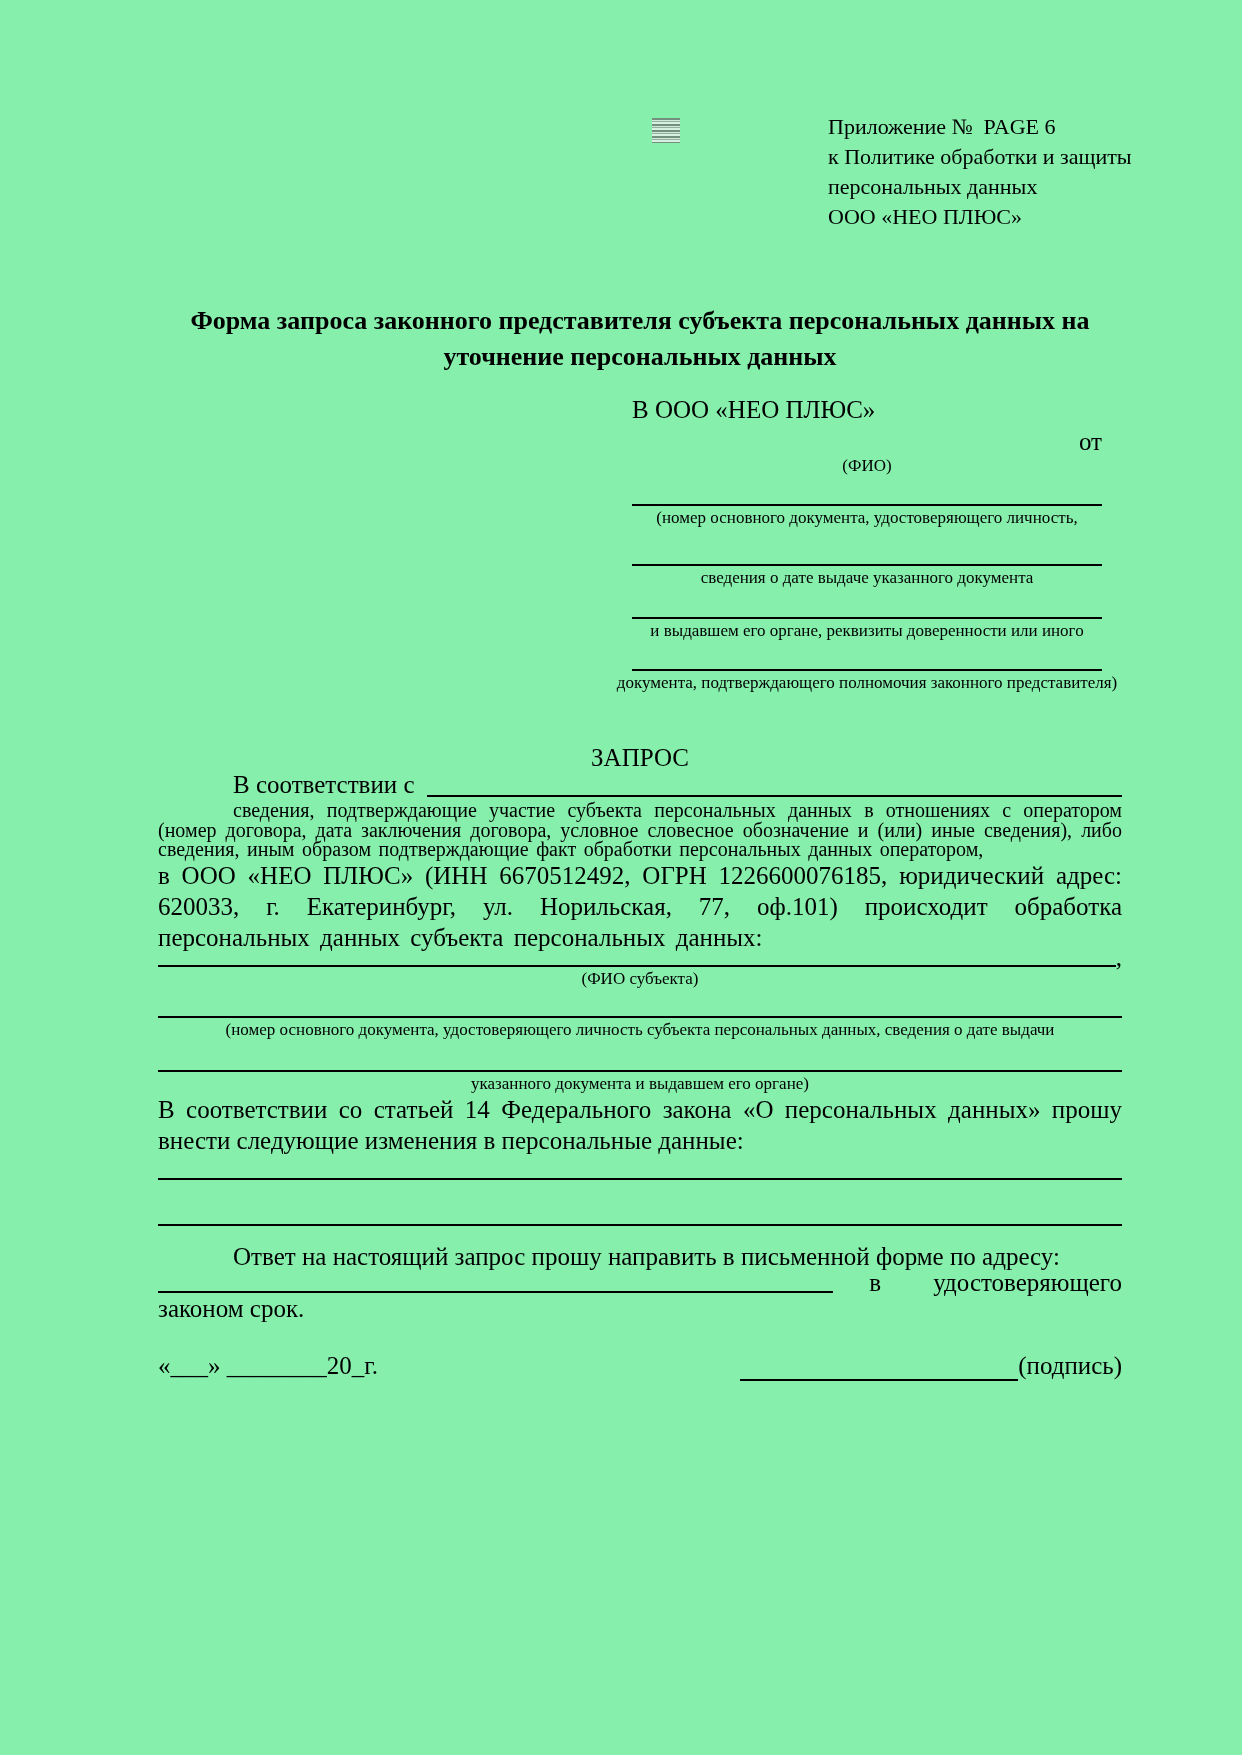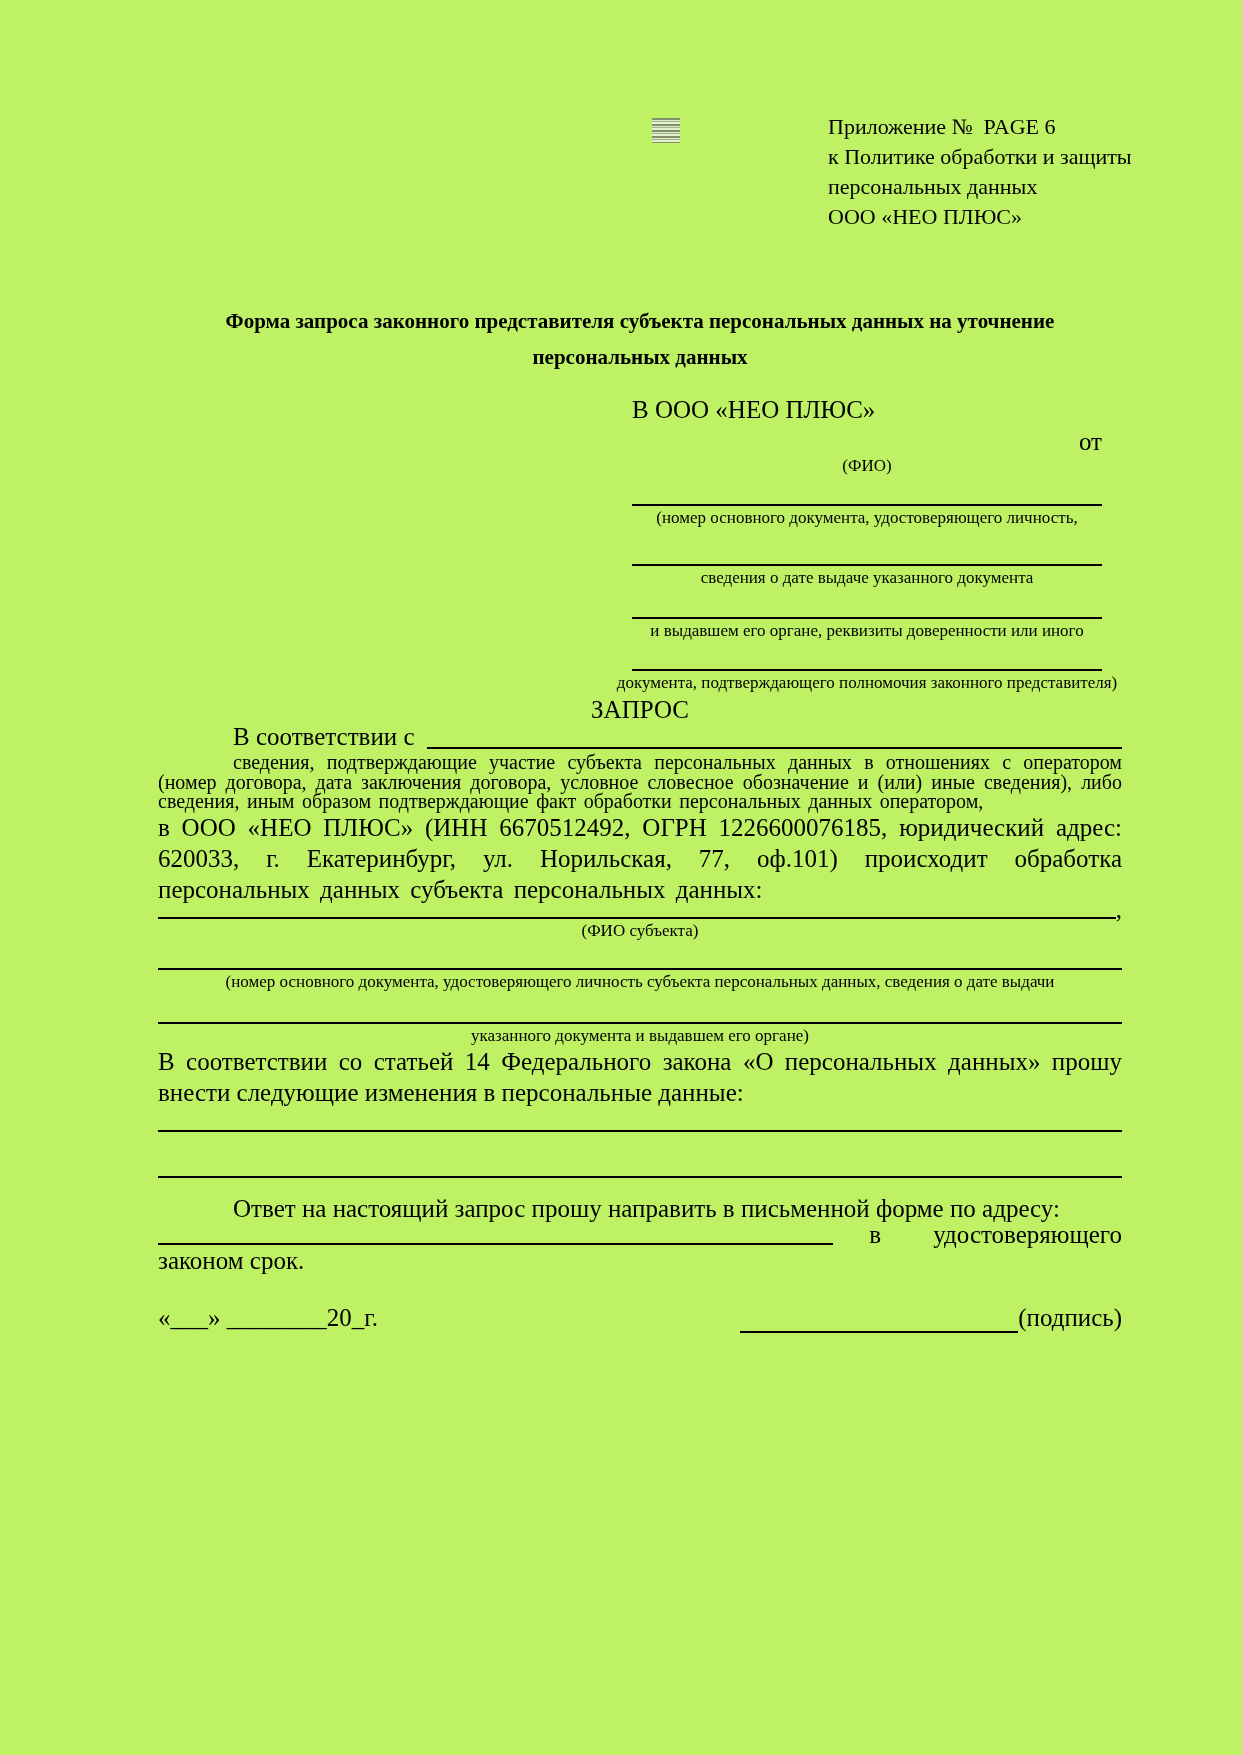--- a/index.html
+++ b/index.html
@@ -1,45 +1,45 @@
 <!DOCTYPE html>
 <html><head>
 <meta charset="utf-8">
 <style>
   html,body{margin:0;padding:0;background:#fff;}
   .page{
-    position:relative;width:1242px;height:1755px;background:#bef264;color:#000000;
+    position:relative;width:1242px;height:1755px;background:#86efac;color:#000000;
     font-family:"Liberation Serif","DejaVu Serif",serif;overflow:hidden;
   }
   .abs{position:absolute;}
   .pre{white-space:pre-wrap;}
   
   .artifact{
     left:652px;top:118px;width:28px;height:25px;opacity:.75;
     background:
       repeating-linear-gradient(180deg,#6f6f6f 0 2px,#e8e8e8 2px 3px,#9a9a9a 3px 4px,#f2f2f2 4px 6px);
   }
   .hdr{left:828px;top:112px;width:330px;font-size:22px;line-height:30px;}
   
-  .title{left:158px;top:303px;width:964px;text-align:center;font-weight:bold;font-size:21px;line-height:36px;}
+  .title{left:158px;top:303px;width:964px;text-align:center;font-weight:bold;font-size:26px;line-height:36px;}
   
   .adr{left:632px;top:396px;width:470px;font-size:25px;}
   .adr-org{height:34px;}
   .from-row{display:flex;align-items:flex-end;height:24px;flex-direction:column;}
   .from-row .lbl{line-height:24px;}
   .fill{flex:1;border-bottom:2px solid #000;}
   .from-row .fill{margin-left:10px;}
   .cap{font-size:17px;line-height:20px;height:20px;text-align:center;white-space:nowrap;}
   .adr .cap{margin-left:-60px;margin-right:-60px;}
   .blank{border-bottom:2px solid #000;}
   .bl-a1{height:28px;}  .bl-a2{height:34px;margin-top:2px;}
   .bl-a3{height:27px;margin-top:2px;}  .bl-a4{height:26px;margin-top:2px;}
   .adr .cap{margin-top:2px;}
   
-  .main{left:158px;top:696px;width:964px;font-size:25px;}
+  .main{left:158px;top:744px;width:964px;font-size:25px;}
   .req-head{height:28px;text-align:center;line-height:28px;}
   .acc-row{display:flex;align-items:flex-end;height:25px;}
   .acc-row .lbl{margin-left:75px;line-height:25px;text-align:right;}
   .acc-row .fill{margin-left:12px;}
   .fineprint{margin-top:4px;font-size:20px;line-height:19.5px;text-align:justify;text-indent:75px;word-spacing:2.5px;}
   .par{line-height:31px;text-align:justify;}
   .op-par{word-spacing:4px;}
   .subj-row{display:flex;align-items:flex-end;height:14px;}
   .subj-row .comma{line-height:18px;}
   .main .cap{margin-top:2px;}

